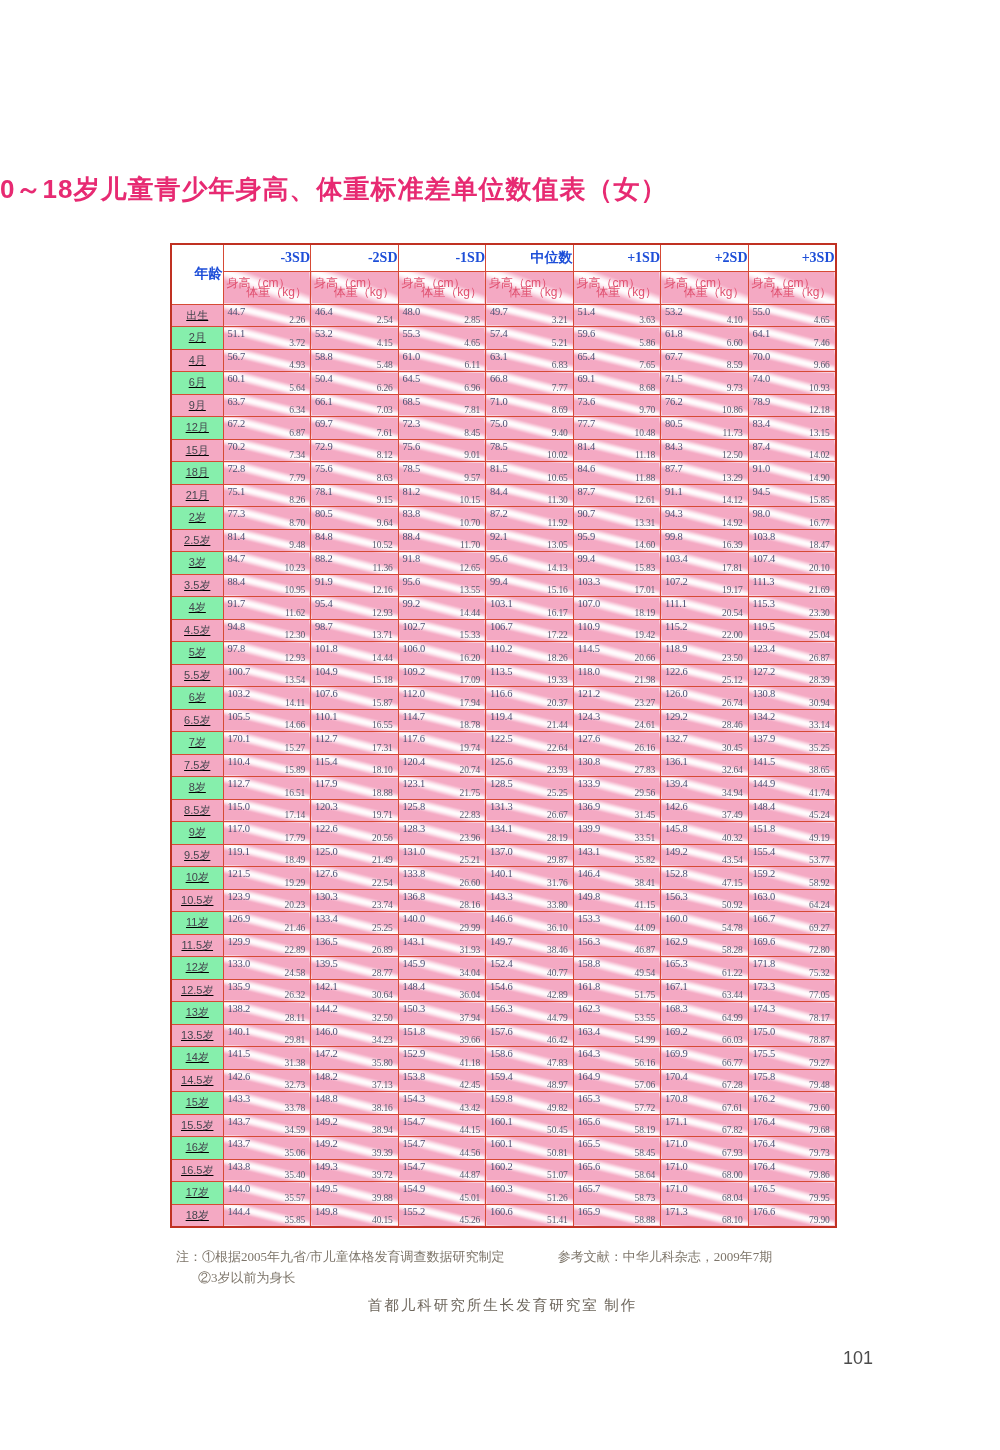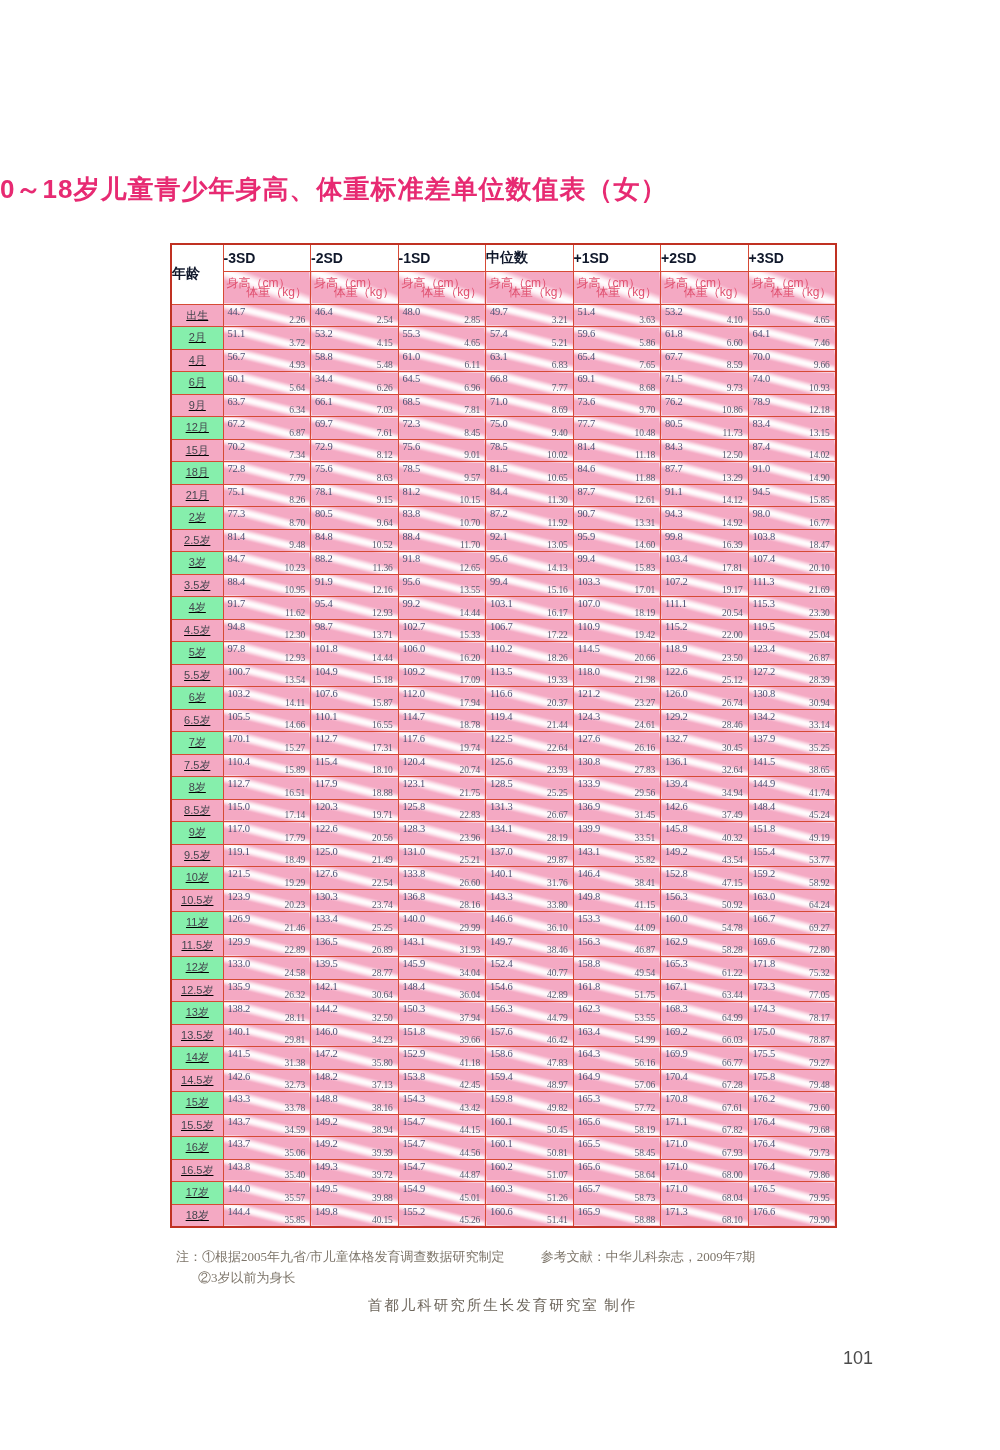--- a/index.html
+++ b/index.html
@@ -16,23 +16,23 @@
   }
   table.growth {
     position: absolute; left: 170px; top: 243px; width: 665px;
     border-collapse: collapse; table-layout: fixed;
     border: 2px solid #c03122;
   }
   table.growth th, table.growth td {
     border: 1px solid #d64a35; overflow: hidden;
   }
   tr.hdr1 th {
-    height: 27px; background: #ffffff; color: #0f172a;
-    font-size: 14px; font-weight: bold; text-align: left;
-    font-family: Liberation Sans, sans-serif;
+    height: 27px; background: #ffffff; color: #1d4ed8;
+    font-size: 14px; font-weight: bold; text-align: right;
+    font-family: Liberation Serif, serif;
   }
   th.corner {
     background: #ffffff; color: #44454e; font-size: 12px;
     font-weight: normal; text-align: center;
     font-family: "Liberation Sans", sans-serif;
   }
   tr.hdr2 th.diag { height: 33px; position: relative; }
   .diagbg {
     background-image: linear-gradient(to top right,
       #f4a9c3 0%, #f4a9c3 36%, #fdf0f5 45%, #ffffff 50%,
@@ -59,21 +59,21 @@
   }
   td.data .w {
     position: absolute; bottom: 1px; right: 5px;
     font-size: 9.5px; color: #585b70; letter-spacing: -0.2px;
   }
   .footnotes {
     position: absolute; left: 176px; top: 1247px; width: 660px;
     font-size: 13px; color: #7d756a; line-height: 1.6;
     font-family: "Liberation Serif", serif;
   }
-  .footnotes .n1b { margin-left: 36px; }
+  .footnotes .n1b { margin-left: 53px; }
   .footnotes .n2 { margin-left: 22px; }
   .credit {
     position: absolute; left: 170px; top: 1296px; width: 665px;
     text-align: center; font-size: 14.5px; color: #6d665c;
     letter-spacing: 2px; font-family: "Liberation Serif", serif;
   }
   .page-num {
     position: absolute; left: 843px; top: 1348px;
     font-size: 18px; color: #4c4c4c;
     font-family: "Liberation Sans", sans-serif;
@@ -225,21 +225,21 @@
           <span class="w">9.66</span>
         </td>
       </tr>
       <tr class="datarow">
         <td class="age even">6月</td>
         <td class="data diagbg">
           <span class="h">60.1</span>
           <span class="w">5.64</span>
         </td>
         <td class="data diagbg">
-          <span class="h">34.4</span>
+          <span class="h">50.4</span>
           <span class="w">6.26</span>
         </td>
         <td class="data diagbg">
           <span class="h">64.5</span>
           <span class="w">6.96</span>
         </td>
         <td class="data diagbg">
           <span class="h">66.8</span>
           <span class="w">7.77</span>
         </td>

